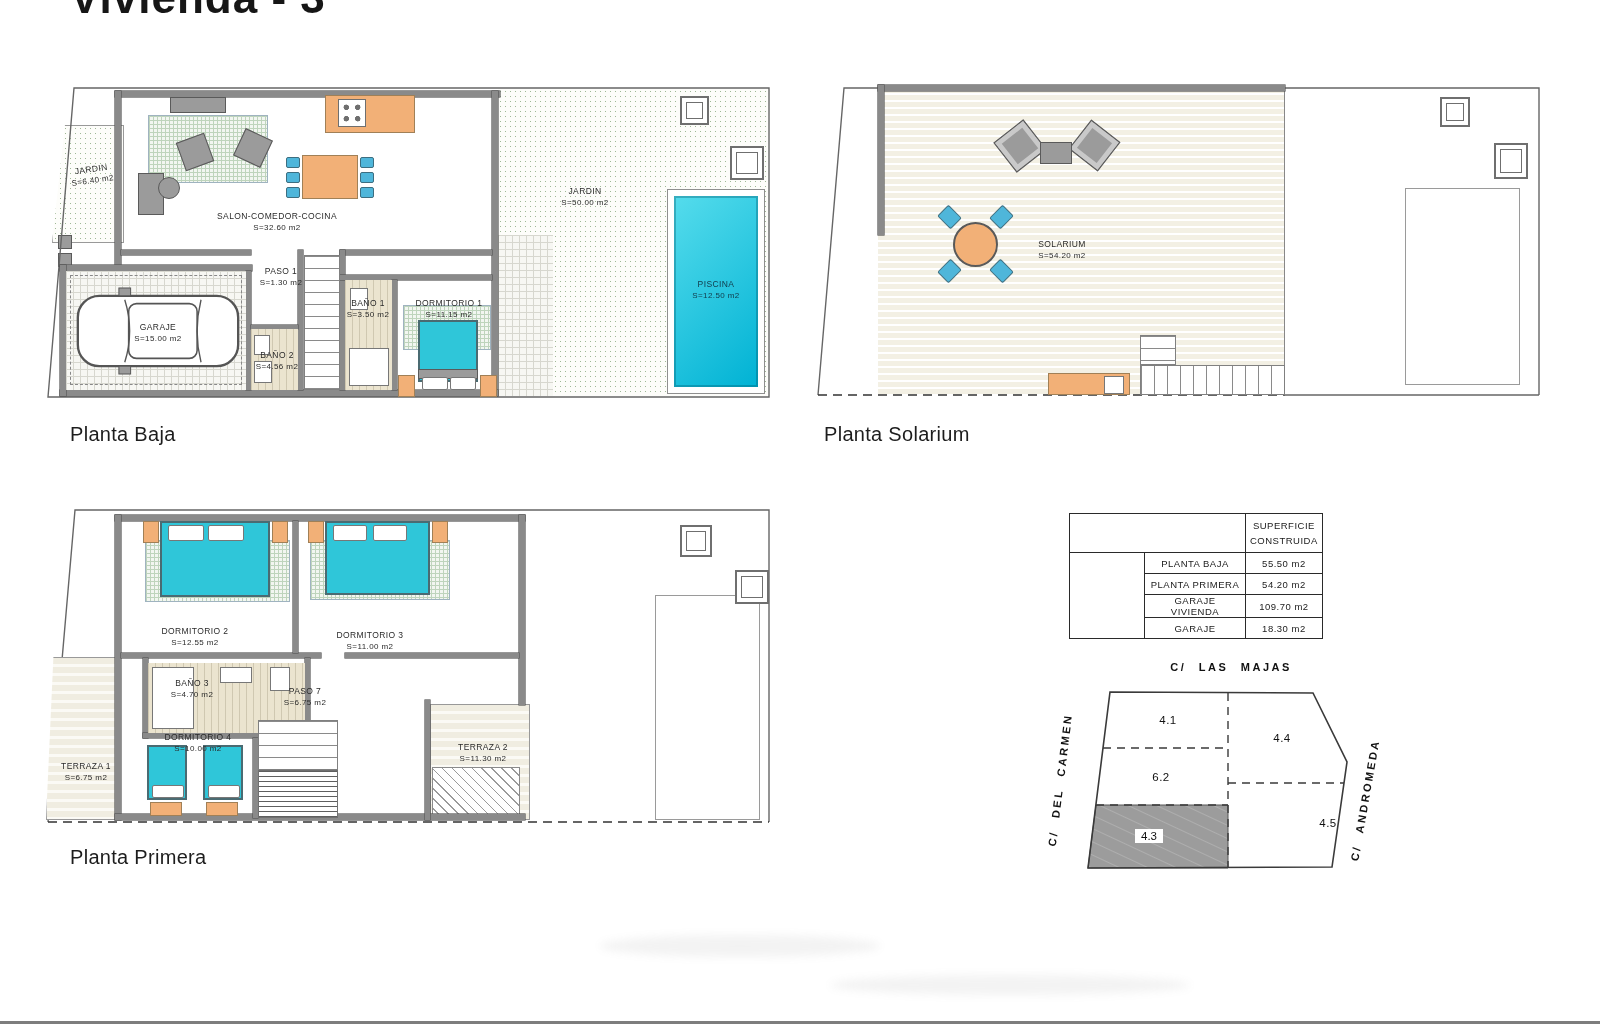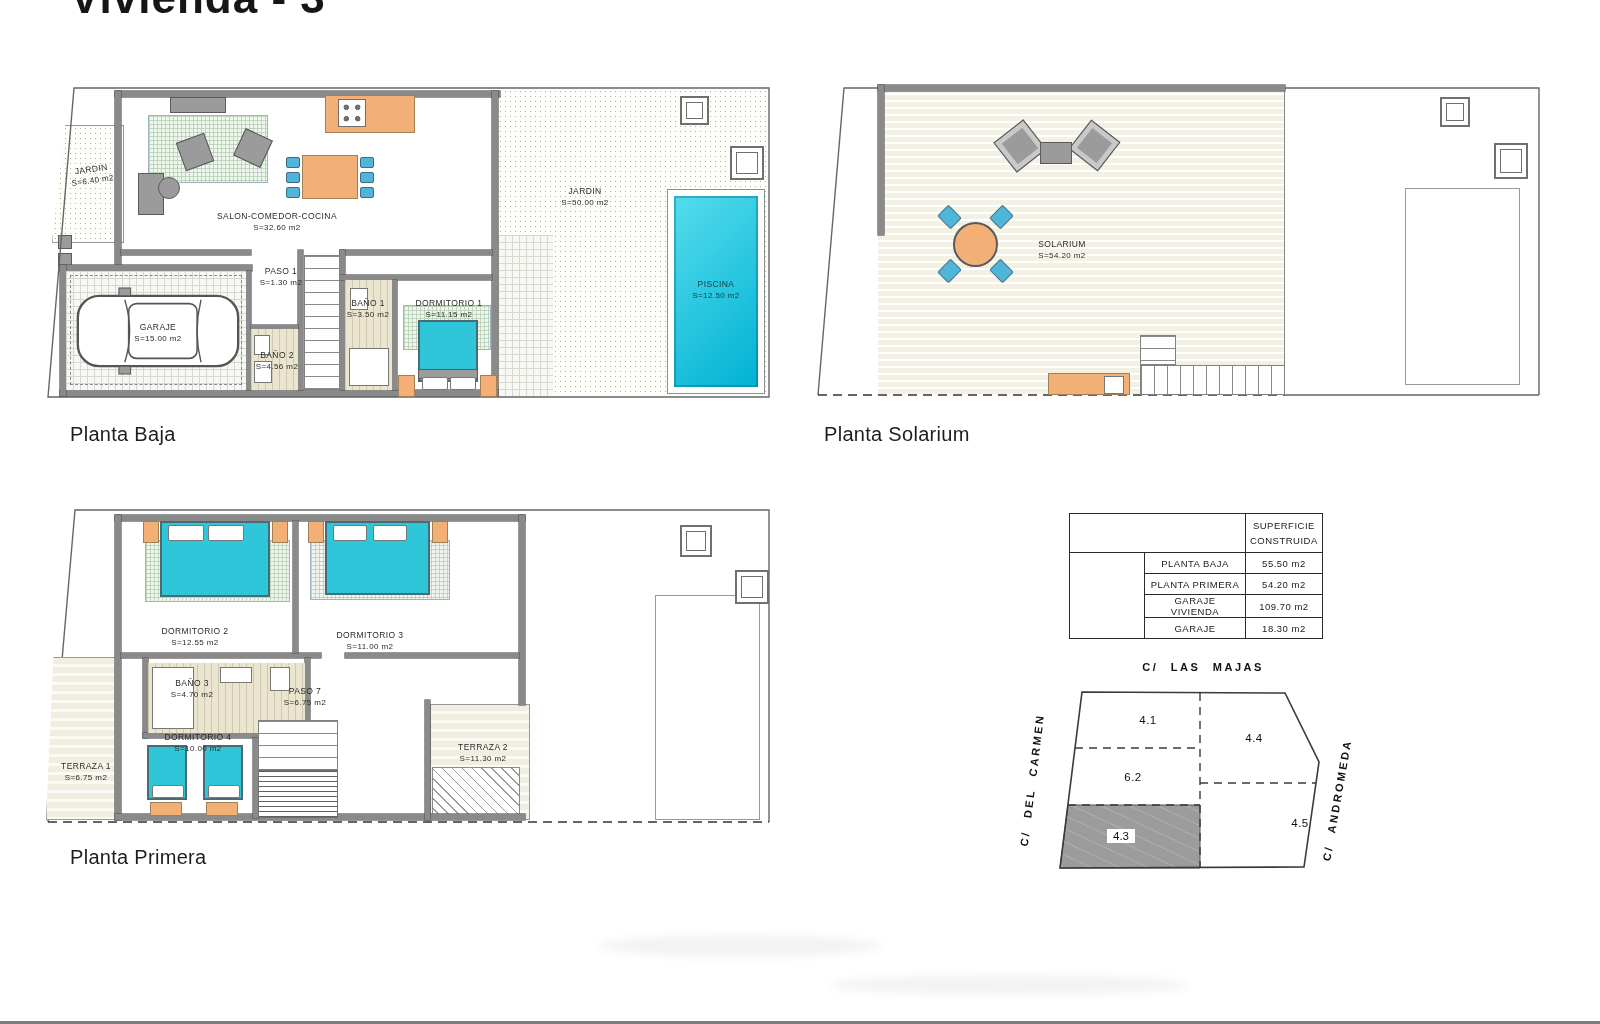--- a/index.html
+++ b/index.html
@@ -327,39 +327,39 @@
     <td class="c-lab">GARAJE  VIVIENDA</td>
     <td class="c-val">109.70  m2</td>
   </tr>
   <tr>
     <td class="c-lab">GARAJE</td>
     <td class="c-val">18.30  m2</td>
   </tr>
 </tbody>
   </table>
 
-<div class="plan" style="left:1002px;top:640px;width:350px;height:280px;text-align:center;">
+<div class="plan" style="left:1030px;top:640px;width:350px;height:280px;text-align:center;">
   <div class="street" style="left:201px;top:21px;transform:translateX(-50%);">C/ LAS MAJAS</div>
   <div class="street" style="left:30px;top:140px;transform:translate(-50%,-50%) rotate(-83deg);">C/ DEL CARMEN</div>
   <div class="street" style="left:335px;top:160px;transform:translate(-50%,-50%) rotate(-80deg);">C/ ANDROMEDA</div>
   <svg class="abs" style="left:0;top:0;" width="350" height="250">
     <defs>
       <pattern id="grayhatch" width="12" height="12" patternUnits="userSpaceOnUse" patternTransform="rotate(25)">
         <rect width="12" height="12" fill="#9c9c9c"></rect>
         <line x1="0" y1="0" x2="12" y2="0" stroke="#b4b4b4" stroke-width="1.5"></line>
       </pattern>
     </defs>
     <polygon points="66,165 198,165 198,228 58,228" fill="url(#grayhatch)" stroke="#555" stroke-width="1"></polygon>
     <polygon points="80,52 283,53 317,122 302,227 58,228" fill="none" stroke="#3a3a3a" stroke-width="1.6"></polygon>
     <line x1="198" y1="53" x2="198" y2="228" stroke="#3a3a3a" stroke-width="1.4" stroke-dasharray="8 6"></line>
     <line x1="73" y1="108" x2="198" y2="108" stroke="#3a3a3a" stroke-width="1.4" stroke-dasharray="8 6"></line>
     <line x1="198" y1="143" x2="314" y2="143" stroke="#3a3a3a" stroke-width="1.4" stroke-dasharray="8 6"></line>
     <line x1="66" y1="165" x2="198" y2="165" stroke="#3a3a3a" stroke-width="1.4" stroke-dasharray="8 6"></line>
   </svg>
-  <div class="pnum" style="left:138px;top:80px;margin-left:8px;">4.1</div>
+  <div class="pnum" style="left:138px;top:80px;">4.1</div>
   <div class="pnum" style="left:252px;top:98px;">4.4</div>
   <div class="pnum" style="left:131px;top:137px;">6.2</div>
   <div class="pnum" style="left:256px;top:183px;margin-left:42px;">4.5</div>
   <div class="p43box" style="left:119px;top:196px;">4.3</div>
 </div>
 
 <div class="artifact" style="left:600px;top:935px;width:280px;height:22px;"></div>
 <div class="artifact" style="left:830px;top:975px;width:360px;height:20px;"></div>
 <div class="bottombar"></div>
 

